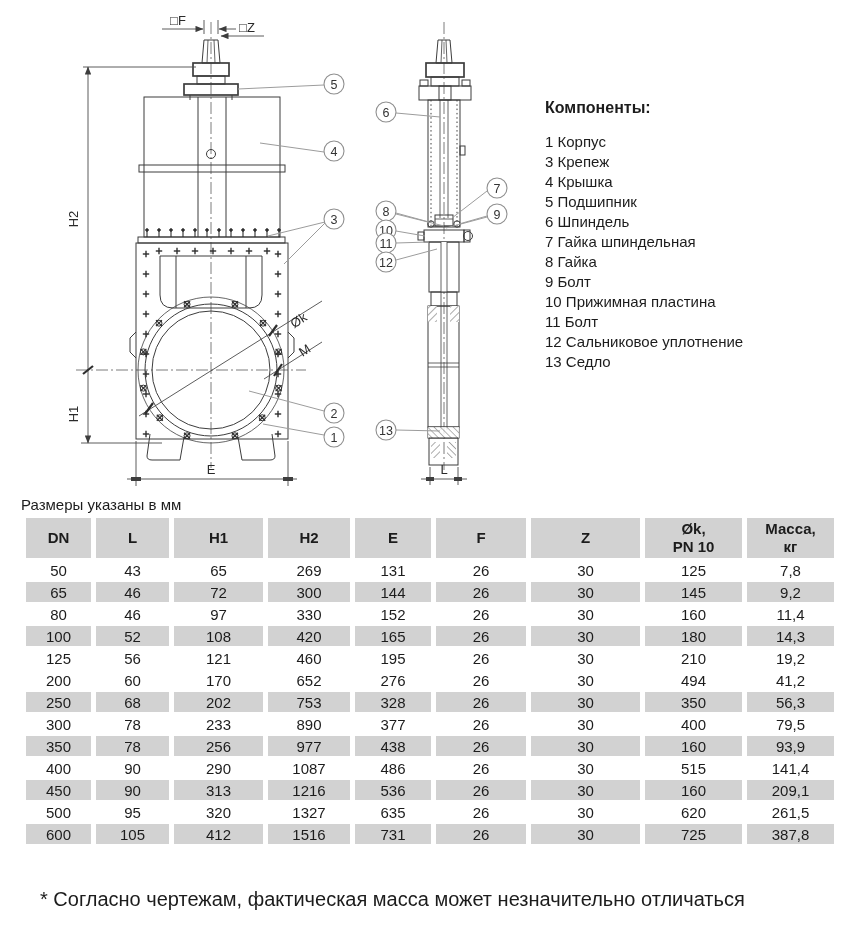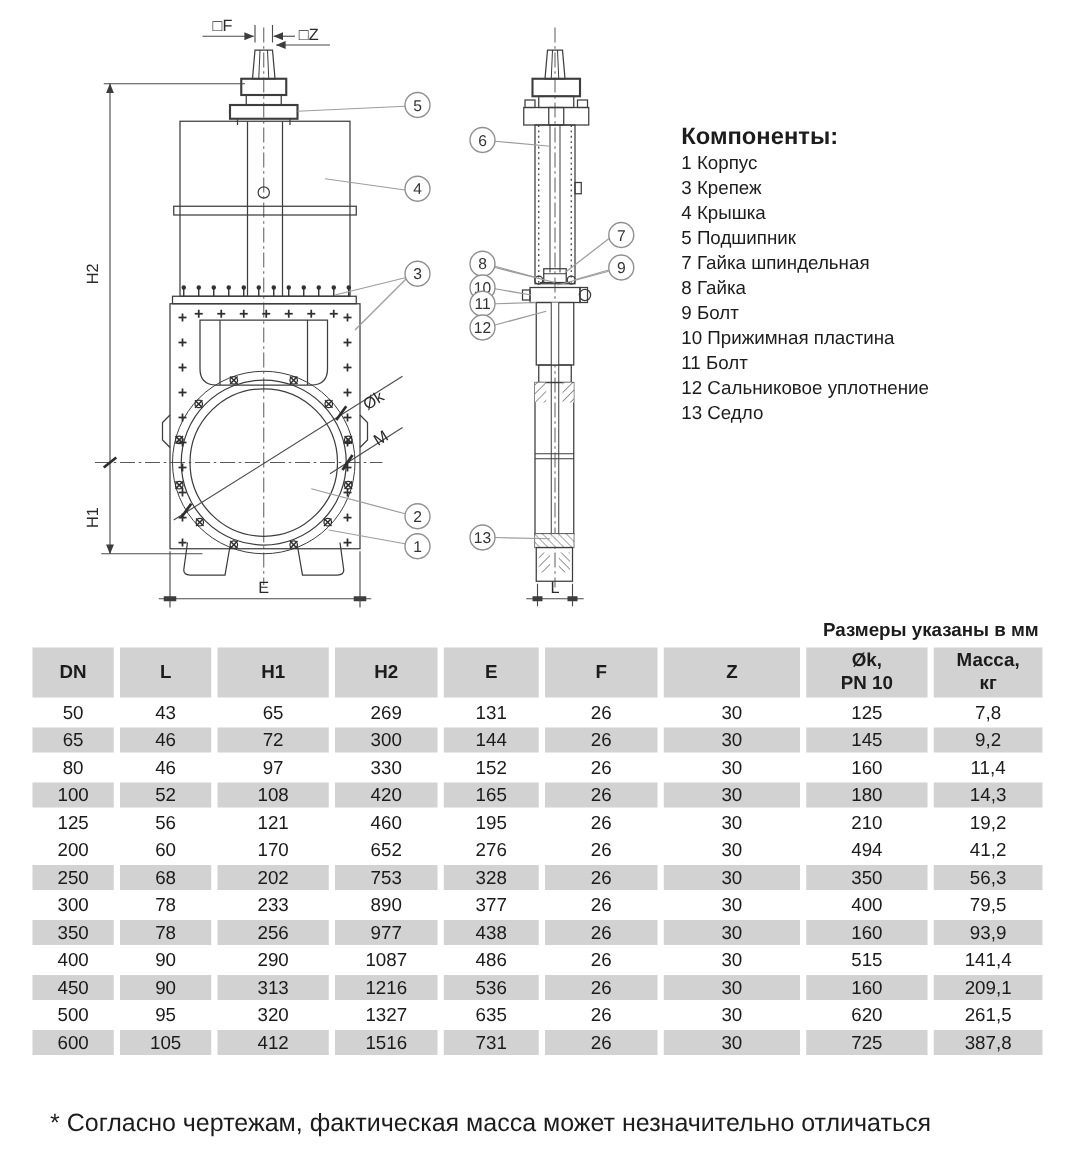--- a/index.html
+++ b/index.html
@@ -15,26 +15,26 @@
   .cline{stroke:#5a5a5a;stroke-width:.8;fill:none;stroke-dasharray:12 3 2 3;}
   .dots{stroke-dasharray:1.5 2.8;}
   .tick{stroke:#2e2e2e;stroke-width:2.2;}
   .cl-line{stroke:#9c9c9c;stroke-width:1;fill:none;}
   .cl-circ{stroke:#8f8f8f;stroke-width:1.1;fill:#fff;}
   text.dlab{font-size:13px;fill:#2a2a2a;text-anchor:middle;font-family:"Liberation Sans",sans-serif;}
   text.cnum{font-size:12.5px;fill:#333;text-anchor:middle;font-family:"Liberation Sans",sans-serif;}
 
   
   .components{position:absolute;left:545px;top:99px;width:305px;}
-  .components .c-title{font-size:19px;font-weight:bold;margin:0 0 0 0;}
+  .components .c-title{font-size:16px;font-weight:bold;margin:0 0 15px 0;}
   .components ul{list-style:none;margin:0;padding:0;font-size:15px;line-height:20px;}
 
   
   .table-block{position:absolute;left:21px;top:496px;width:813px;}
-  .dims-caption{text-align:right;font-weight:bold;font-size:15px;margin:0 3px 3px 0;}
+  .dims-caption{text-align:left;font-weight:normal;font-size:15px;margin:0 3px 3px 0;}
   table.dims{border-collapse:separate;border-spacing:5px 2px;table-layout:fixed;width:100%;}
   table.dims th{background:var(--row-gray,#d2d2d2);font-weight:bold;font-size:15px;
                 height:40px;vertical-align:middle;text-align:center;line-height:18px;padding:0;}
   table.dims td{font-size:15px;text-align:center;vertical-align:middle;height:20px;padding:0;}
   tr.gray td{background:var(--row-gray,#d2d2d2);}
   .footnote{position:absolute;left:40px;top:888px;font-size:20px;}
 </style>
 </head>
 <body style="--row-gray: #d2d2d2;">
 
@@ -377,20 +377,21 @@
 </svg>
 </div>
 
 <div class="components">
   <div class="c-title">Компоненты:</div>
   <ul id="components-list">
       <li>1 Корпус</li>
       <li>3 Крепеж</li>
       <li>4 Крышка</li>
       <li>5 Подшипник</li>
+      <li>6 Шпиндель</li>
       <li>7 Гайка шпиндельная</li>
       <li>8 Гайка</li>
       <li>9 Болт</li>
       <li>10 Прижимная пластина</li>
       <li>11 Болт</li>
       <li>12 Сальниковое уплотнение</li>
       <li>13 Седло</li>
     </ul>
 </div>
 

